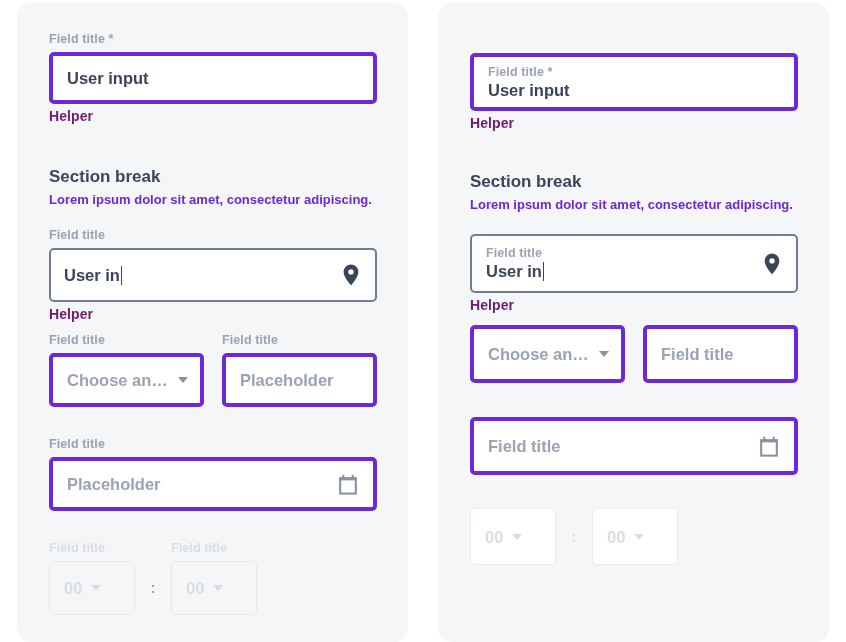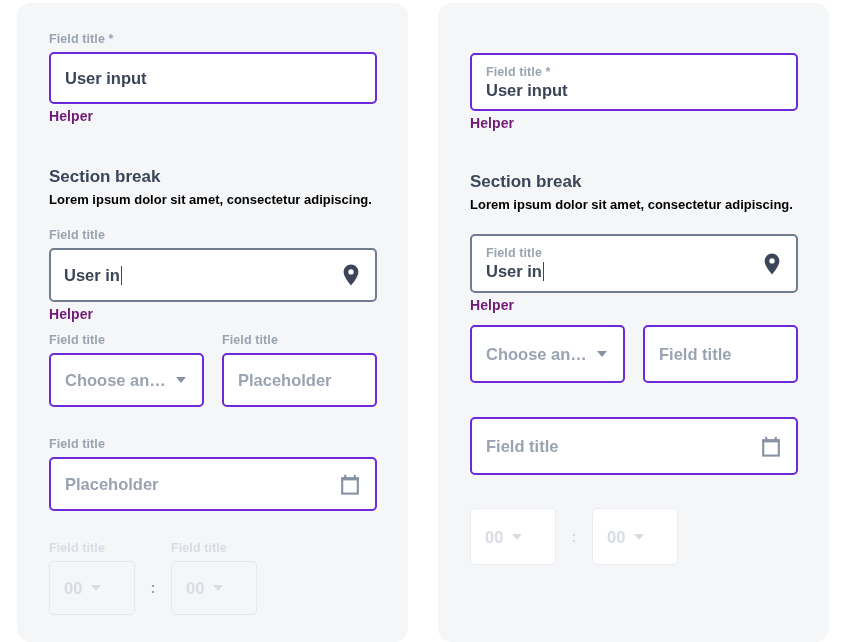--- a/index.html
+++ b/index.html
@@ -57,21 +57,21 @@
     font-size: 14px;
     color: #701a75;
     line-height: 16px;
     margin-top: 4px;
     letter-spacing: 0.1px;
   }
 
   .box {
     position: relative;
     background: #ffffff;
-    border: 2px solid #6d28d9;
+    border: 4px solid #6d28d9;
     border-radius: 5px;
     box-sizing: border-box;
     display: flex;
     align-items: center;
   }
 
   .box.focused {
     border: 2px solid #707c8f;
   }
 
@@ -127,21 +127,21 @@
 
   .section-title {
     font-size: 17px;
     color: #3b4559;
     line-height: 22px;
     margin-bottom: 3px;
   }
 
   .section-sub {
     font-size: 13px;
-    color: #000000;
+    color: #6d28d9;
     line-height: 18px;
   }
 
   .caret {
     display: inline-block;
     width: 0;
     height: 0;
     border-left: 5px solid transparent;
     border-right: 5px solid transparent;
     border-top: 6px solid #8892a4;

